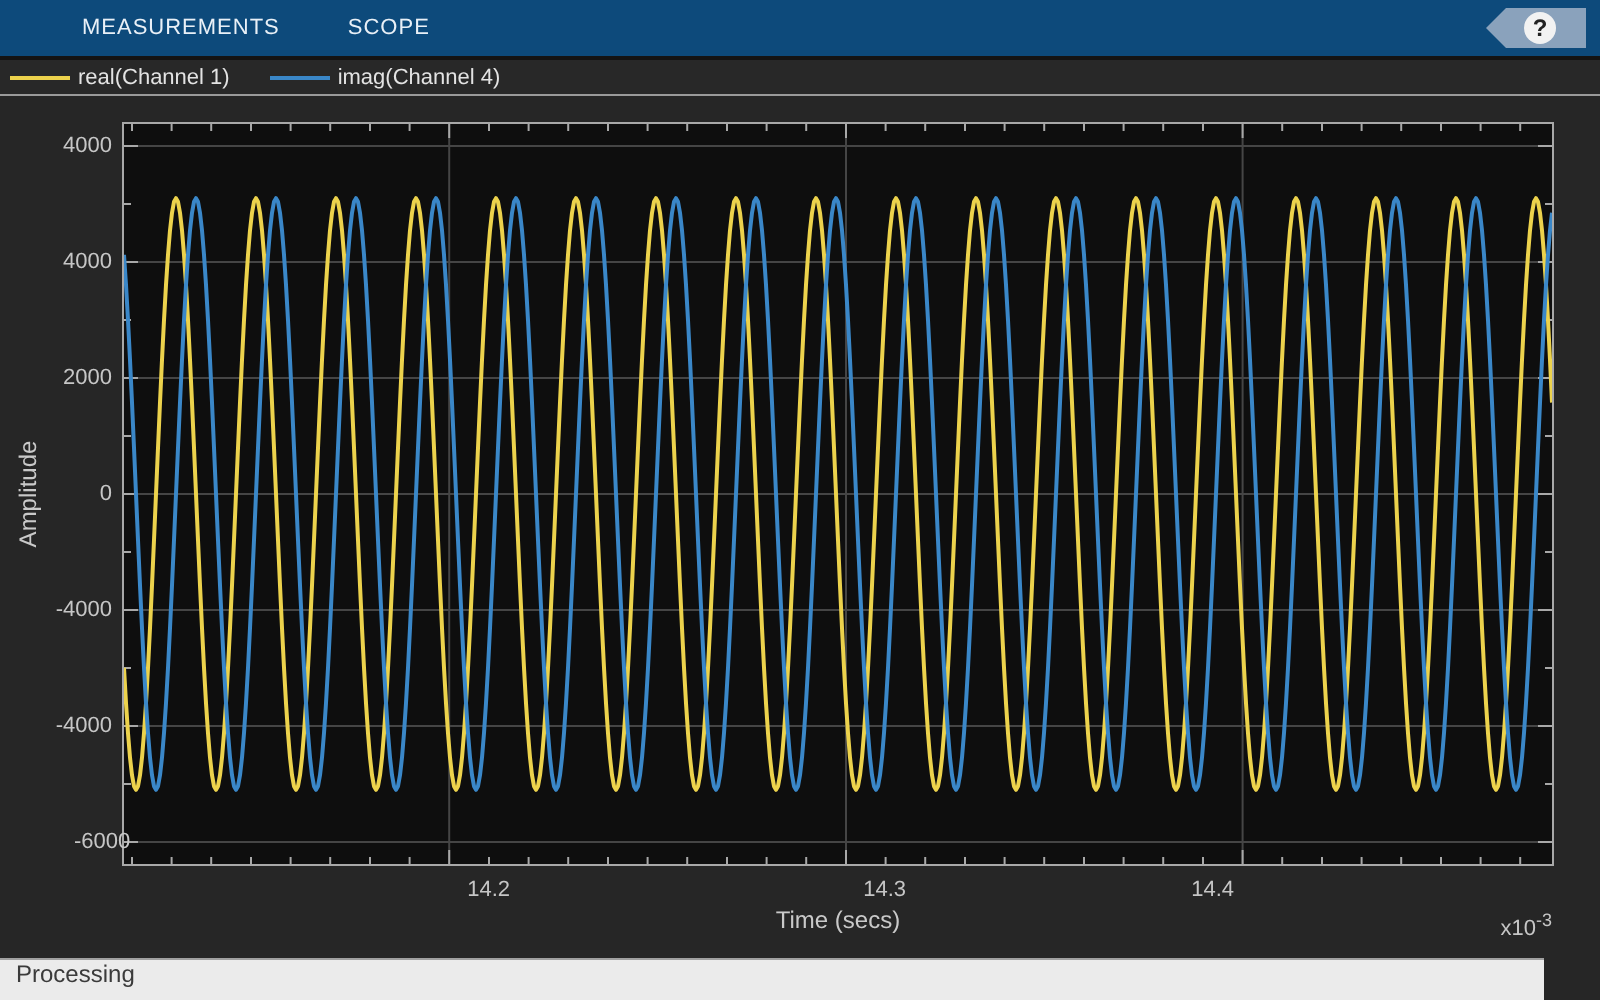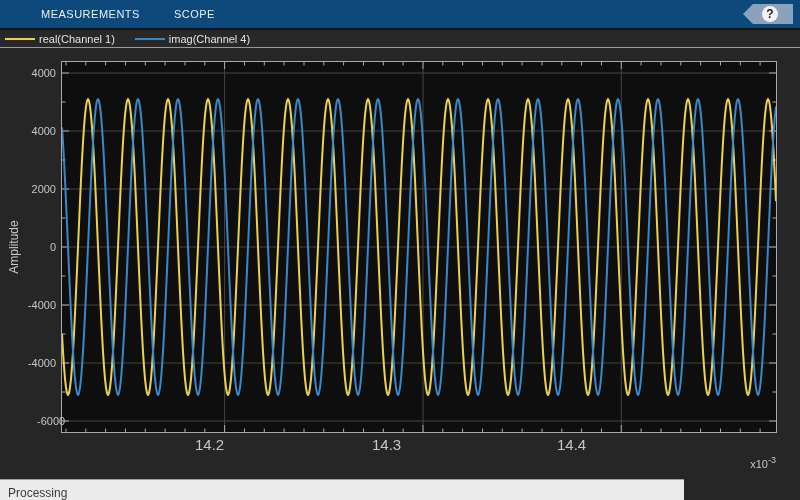--- a/index.html
+++ b/index.html
@@ -44,40 +44,40 @@
   .plot-box{
     position:absolute;left:61px;top:13px;width:716px;height:372px;
     border:1px solid #a8a8a8;background:#0e0e0e;
   }
   .plot-box svg{display:block;}
   .ytick{
     position:absolute;left:0;width:56px;text-align:right;
     font-size:11px;color:#c6c6c6;line-height:14px;
   }
   .xtick{
-    position:absolute;width:60px;text-align:left;top:390px;
-    font-size:15px;color:#c6c6c6;line-height:14px;
+    position:absolute;width:60px;text-align:right;top:390px;
+    font-size:11px;color:#c6c6c6;line-height:14px;
   }
   .ylabel{
     position:absolute;left:-46px;top:192px;width:120px;height:14px;text-align:center;
     font-size:12px;color:#c9c9c9;transform:rotate(-90deg);
   }
   .xlabel{
     position:absolute;left:319px;top:405px;width:200px;text-align:center;
     font-size:12px;color:#c9c9c9;
   }
   .xmult{
     position:absolute;right:24px;top:407px;font-size:11px;color:#c6c6c6;
   }
   .xmult sup{font-size:9px;}
   
   .status-bar{
-    position:absolute;left:0;top:479px;width:684px;height:21px;
+    position:absolute;left:0;top:479px;width:772px;height:21px;
     background:#ebebeb;border-top:1px solid #a0a0a0;
-    display:flex;justify-content:space-between;align-items:flex-end;
+    display:flex;justify-content:space-between;align-items:flex-start;
     padding:0 8px;font-size:12px;color:#3b3b3b;
   }
   .status-right{white-space:pre;}
 </style>
 </head>
 <body>
 
 <div class="window">
 
   <div class="toolbar" style="background: rgb(13, 74, 123);">
@@ -208,30 +208,31 @@
           <line x1="707" y1="69.0" x2="714" y2="69.0" stroke="#a8a8a8" stroke-width="1"></line>
           <line x1="0" y1="40.0" x2="3.5" y2="40.0" stroke="#a8a8a8" stroke-width="1"></line>
           <line x1="710.5" y1="40.0" x2="714" y2="40.0" stroke="#a8a8a8" stroke-width="1"></line>
           <line x1="0" y1="11.0" x2="7" y2="11.0" stroke="#a8a8a8" stroke-width="1"></line>
           <line x1="707" y1="11.0" x2="714" y2="11.0" stroke="#a8a8a8" stroke-width="1"></line>
           <polyline points="0,271.9 1,289.6 2,304.6 3,316.8 4,325.6 5,331.1 6,332.9 7,331.1 8,325.6 9,316.8 10,304.6 11,289.6 12,271.9 13,252.1 14,230.7 15,208.1 16,185.0 17,161.9 18,139.3 19,117.9 20,98.1 21,80.4 22,65.4 23,53.2 24,44.4 25,38.9 26,37.1 27,38.9 28,44.4 29,53.2 30,65.4 31,80.4 32,98.1 33,117.9 34,139.3 35,161.9 36,185.0 37,208.1 38,230.7 39,252.1 40,271.9 41,289.6 42,304.6 43,316.8 44,325.6 45,331.1 46,332.9 47,331.1 48,325.6 49,316.8 50,304.6 51,289.6 52,271.9 53,252.1 54,230.7 55,208.1 56,185.0 57,161.9 58,139.3 59,117.9 60,98.1 61,80.4 62,65.4 63,53.2 64,44.4 65,38.9 66,37.1 67,38.9 68,44.4 69,53.2 70,65.4 71,80.4 72,98.1 73,117.9 74,139.3 75,161.9 76,185.0 77,208.1 78,230.7 79,252.1 80,271.9 81,289.6 82,304.6 83,316.8 84,325.6 85,331.1 86,332.9 87,331.1 88,325.6 89,316.8 90,304.6 91,289.6 92,271.9 93,252.1 94,230.7 95,208.1 96,185.0 97,161.9 98,139.3 99,117.9 100,98.1 101,80.4 102,65.4 103,53.2 104,44.4 105,38.9 106,37.1 107,38.9 108,44.4 109,53.2 110,65.4 111,80.4 112,98.1 113,117.9 114,139.3 115,161.9 116,185.0 117,208.1 118,230.7 119,252.1 120,271.9 121,289.6 122,304.6 123,316.8 124,325.6 125,331.1 126,332.9 127,331.1 128,325.6 129,316.8 130,304.6 131,289.6 132,271.9 133,252.1 134,230.7 135,208.1 136,185.0 137,161.9 138,139.3 139,117.9 140,98.1 141,80.4 142,65.4 143,53.2 144,44.4 145,38.9 146,37.1 147,38.9 148,44.4 149,53.2 150,65.4 151,80.4 152,98.1 153,117.9 154,139.3 155,161.9 156,185.0 157,208.1 158,230.7 159,252.1 160,271.9 161,289.6 162,304.6 163,316.8 164,325.6 165,331.1 166,332.9 167,331.1 168,325.6 169,316.8 170,304.6 171,289.6 172,271.9 173,252.1 174,230.7 175,208.1 176,185.0 177,161.9 178,139.3 179,117.9 180,98.1 181,80.4 182,65.4 183,53.2 184,44.4 185,38.9 186,37.1 187,38.9 188,44.4 189,53.2 190,65.4 191,80.4 192,98.1 193,117.9 194,139.3 195,161.9 196,185.0 197,208.1 198,230.7 199,252.1 200,271.9 201,289.6 202,304.6 203,316.8 204,325.6 205,331.1 206,332.9 207,331.1 208,325.6 209,316.8 210,304.6 211,289.6 212,271.9 213,252.1 214,230.7 215,208.1 216,185.0 217,161.9 218,139.3 219,117.9 220,98.1 221,80.4 222,65.4 223,53.2 224,44.4 225,38.9 226,37.1 227,38.9 228,44.4 229,53.2 230,65.4 231,80.4 232,98.1 233,117.9 234,139.3 235,161.9 236,185.0 237,208.1 238,230.7 239,252.1 240,271.9 241,289.6 242,304.6 243,316.8 244,325.6 245,331.1 246,332.9 247,331.1 248,325.6 249,316.8 250,304.6 251,289.6 252,271.9 253,252.1 254,230.7 255,208.1 256,185.0 257,161.9 258,139.3 259,117.9 260,98.1 261,80.4 262,65.4 263,53.2 264,44.4 265,38.9 266,37.1 267,38.9 268,44.4 269,53.2 270,65.4 271,80.4 272,98.1 273,117.9 274,139.3 275,161.9 276,185.0 277,208.1 278,230.7 279,252.1 280,271.9 281,289.6 282,304.6 283,316.8 284,325.6 285,331.1 286,332.9 287,331.1 288,325.6 289,316.8 290,304.6 291,289.6 292,271.9 293,252.1 294,230.7 295,208.1 296,185.0 297,161.9 298,139.3 299,117.9 300,98.1 301,80.4 302,65.4 303,53.2 304,44.4 305,38.9 306,37.1 307,38.9 308,44.4 309,53.2 310,65.4 311,80.4 312,98.1 313,117.9 314,139.3 315,161.9 316,185.0 317,208.1 318,230.7 319,252.1 320,271.9 321,289.6 322,304.6 323,316.8 324,325.6 325,331.1 326,332.9 327,331.1 328,325.6 329,316.8 330,304.6 331,289.6 332,271.9 333,252.1 334,230.7 335,208.1 336,185.0 337,161.9 338,139.3 339,117.9 340,98.1 341,80.4 342,65.4 343,53.2 344,44.4 345,38.9 346,37.1 347,38.9 348,44.4 349,53.2 350,65.4 351,80.4 352,98.1 353,117.9 354,139.3 355,161.9 356,185.0 357,208.1 358,230.7 359,252.1 360,271.9 361,289.6 362,304.6 363,316.8 364,325.6 365,331.1 366,332.9 367,331.1 368,325.6 369,316.8 370,304.6 371,289.6 372,271.9 373,252.1 374,230.7 375,208.1 376,185.0 377,161.9 378,139.3 379,117.9 380,98.1 381,80.4 382,65.4 383,53.2 384,44.4 385,38.9 386,37.1 387,38.9 388,44.4 389,53.2 390,65.4 391,80.4 392,98.1 393,117.9 394,139.3 395,161.9 396,185.0 397,208.1 398,230.7 399,252.1 400,271.9 401,289.6 402,304.6 403,316.8 404,325.6 405,331.1 406,332.9 407,331.1 408,325.6 409,316.8 410,304.6 411,289.6 412,271.9 413,252.1 414,230.7 415,208.1 416,185.0 417,161.9 418,139.3 419,117.9 420,98.1 421,80.4 422,65.4 423,53.2 424,44.4 425,38.9 426,37.1 427,38.9 428,44.4 429,53.2 430,65.4 431,80.4 432,98.1 433,117.9 434,139.3 435,161.9 436,185.0 437,208.1 438,230.7 439,252.1 440,271.9 441,289.6 442,304.6 443,316.8 444,325.6 445,331.1 446,332.9 447,331.1 448,325.6 449,316.8 450,304.6 451,289.6 452,271.9 453,252.1 454,230.7 455,208.1 456,185.0 457,161.9 458,139.3 459,117.9 460,98.1 461,80.4 462,65.4 463,53.2 464,44.4 465,38.9 466,37.1 467,38.9 468,44.4 469,53.2 470,65.4 471,80.4 472,98.1 473,117.9 474,139.3 475,161.9 476,185.0 477,208.1 478,230.7 479,252.1 480,271.9 481,289.6 482,304.6 483,316.8 484,325.6 485,331.1 486,332.9 487,331.1 488,325.6 489,316.8 490,304.6 491,289.6 492,271.9 493,252.1 494,230.7 495,208.1 496,185.0 497,161.9 498,139.3 499,117.9 500,98.1 501,80.4 502,65.4 503,53.2 504,44.4 505,38.9 506,37.1 507,38.9 508,44.4 509,53.2 510,65.4 511,80.4 512,98.1 513,117.9 514,139.3 515,161.9 516,185.0 517,208.1 518,230.7 519,252.1 520,271.9 521,289.6 522,304.6 523,316.8 524,325.6 525,331.1 526,332.9 527,331.1 528,325.6 529,316.8 530,304.6 531,289.6 532,271.9 533,252.1 534,230.7 535,208.1 536,185.0 537,161.9 538,139.3 539,117.9 540,98.1 541,80.4 542,65.4 543,53.2 544,44.4 545,38.9 546,37.1 547,38.9 548,44.4 549,53.2 550,65.4 551,80.4 552,98.1 553,117.9 554,139.3 555,161.9 556,185.0 557,208.1 558,230.7 559,252.1 560,271.9 561,289.6 562,304.6 563,316.8 564,325.6 565,331.1 566,332.9 567,331.1 568,325.6 569,316.8 570,304.6 571,289.6 572,271.9 573,252.1 574,230.7 575,208.1 576,185.0 577,161.9 578,139.3 579,117.9 580,98.1 581,80.4 582,65.4 583,53.2 584,44.4 585,38.9 586,37.1 587,38.9 588,44.4 589,53.2 590,65.4 591,80.4 592,98.1 593,117.9 594,139.3 595,161.9 596,185.0 597,208.1 598,230.7 599,252.1 600,271.9 601,289.6 602,304.6 603,316.8 604,325.6 605,331.1 606,332.9 607,331.1 608,325.6 609,316.8 610,304.6 611,289.6 612,271.9 613,252.1 614,230.7 615,208.1 616,185.0 617,161.9 618,139.3 619,117.9 620,98.1 621,80.4 622,65.4 623,53.2 624,44.4 625,38.9 626,37.1 627,38.9 628,44.4 629,53.2 630,65.4 631,80.4 632,98.1 633,117.9 634,139.3 635,161.9 636,185.0 637,208.1 638,230.7 639,252.1 640,271.9 641,289.6 642,304.6 643,316.8 644,325.6 645,331.1 646,332.9 647,331.1 648,325.6 649,316.8 650,304.6 651,289.6 652,271.9 653,252.1 654,230.7 655,208.1 656,185.0 657,161.9 658,139.3 659,117.9 660,98.1 661,80.4 662,65.4 663,53.2 664,44.4 665,38.9 666,37.1 667,38.9 668,44.4 669,53.2 670,65.4 671,80.4 672,98.1 673,117.9 674,139.3 675,161.9 676,185.0 677,208.1 678,230.7 679,252.1 680,271.9 681,289.6 682,304.6 683,316.8 684,325.6 685,331.1 686,332.9 687,331.1 688,325.6 689,316.8 690,304.6 691,289.6 692,271.9 693,252.1 694,230.7 695,208.1 696,185.0 697,161.9 698,139.3 699,117.9 700,98.1 701,80.4 702,65.4 703,53.2 704,44.4 705,38.9 706,37.1 707,38.9 708,44.4 709,53.2 710,65.4 711,80.4 712,98.1 713,117.9 714,139.3 " fill="none" stroke="#ecd24c" stroke-width="2" stroke-linejoin="round"></polyline>
           <polyline points="0,65.4 1,80.4 2,98.1 3,117.9 4,139.3 5,161.9 6,185.0 7,208.1 8,230.7 9,252.1 10,271.9 11,289.6 12,304.6 13,316.8 14,325.6 15,331.1 16,332.9 17,331.1 18,325.6 19,316.8 20,304.6 21,289.6 22,271.9 23,252.1 24,230.7 25,208.1 26,185.0 27,161.9 28,139.3 29,117.9 30,98.1 31,80.4 32,65.4 33,53.2 34,44.4 35,38.9 36,37.1 37,38.9 38,44.4 39,53.2 40,65.4 41,80.4 42,98.1 43,117.9 44,139.3 45,161.9 46,185.0 47,208.1 48,230.7 49,252.1 50,271.9 51,289.6 52,304.6 53,316.8 54,325.6 55,331.1 56,332.9 57,331.1 58,325.6 59,316.8 60,304.6 61,289.6 62,271.9 63,252.1 64,230.7 65,208.1 66,185.0 67,161.9 68,139.3 69,117.9 70,98.1 71,80.4 72,65.4 73,53.2 74,44.4 75,38.9 76,37.1 77,38.9 78,44.4 79,53.2 80,65.4 81,80.4 82,98.1 83,117.9 84,139.3 85,161.9 86,185.0 87,208.1 88,230.7 89,252.1 90,271.9 91,289.6 92,304.6 93,316.8 94,325.6 95,331.1 96,332.9 97,331.1 98,325.6 99,316.8 100,304.6 101,289.6 102,271.9 103,252.1 104,230.7 105,208.1 106,185.0 107,161.9 108,139.3 109,117.9 110,98.1 111,80.4 112,65.4 113,53.2 114,44.4 115,38.9 116,37.1 117,38.9 118,44.4 119,53.2 120,65.4 121,80.4 122,98.1 123,117.9 124,139.3 125,161.9 126,185.0 127,208.1 128,230.7 129,252.1 130,271.9 131,289.6 132,304.6 133,316.8 134,325.6 135,331.1 136,332.9 137,331.1 138,325.6 139,316.8 140,304.6 141,289.6 142,271.9 143,252.1 144,230.7 145,208.1 146,185.0 147,161.9 148,139.3 149,117.9 150,98.1 151,80.4 152,65.4 153,53.2 154,44.4 155,38.9 156,37.1 157,38.9 158,44.4 159,53.2 160,65.4 161,80.4 162,98.1 163,117.9 164,139.3 165,161.9 166,185.0 167,208.1 168,230.7 169,252.1 170,271.9 171,289.6 172,304.6 173,316.8 174,325.6 175,331.1 176,332.9 177,331.1 178,325.6 179,316.8 180,304.6 181,289.6 182,271.9 183,252.1 184,230.7 185,208.1 186,185.0 187,161.9 188,139.3 189,117.9 190,98.1 191,80.4 192,65.4 193,53.2 194,44.4 195,38.9 196,37.1 197,38.9 198,44.4 199,53.2 200,65.4 201,80.4 202,98.1 203,117.9 204,139.3 205,161.9 206,185.0 207,208.1 208,230.7 209,252.1 210,271.9 211,289.6 212,304.6 213,316.8 214,325.6 215,331.1 216,332.9 217,331.1 218,325.6 219,316.8 220,304.6 221,289.6 222,271.9 223,252.1 224,230.7 225,208.1 226,185.0 227,161.9 228,139.3 229,117.9 230,98.1 231,80.4 232,65.4 233,53.2 234,44.4 235,38.9 236,37.1 237,38.9 238,44.4 239,53.2 240,65.4 241,80.4 242,98.1 243,117.9 244,139.3 245,161.9 246,185.0 247,208.1 248,230.7 249,252.1 250,271.9 251,289.6 252,304.6 253,316.8 254,325.6 255,331.1 256,332.9 257,331.1 258,325.6 259,316.8 260,304.6 261,289.6 262,271.9 263,252.1 264,230.7 265,208.1 266,185.0 267,161.9 268,139.3 269,117.9 270,98.1 271,80.4 272,65.4 273,53.2 274,44.4 275,38.9 276,37.1 277,38.9 278,44.4 279,53.2 280,65.4 281,80.4 282,98.1 283,117.9 284,139.3 285,161.9 286,185.0 287,208.1 288,230.7 289,252.1 290,271.9 291,289.6 292,304.6 293,316.8 294,325.6 295,331.1 296,332.9 297,331.1 298,325.6 299,316.8 300,304.6 301,289.6 302,271.9 303,252.1 304,230.7 305,208.1 306,185.0 307,161.9 308,139.3 309,117.9 310,98.1 311,80.4 312,65.4 313,53.2 314,44.4 315,38.9 316,37.1 317,38.9 318,44.4 319,53.2 320,65.4 321,80.4 322,98.1 323,117.9 324,139.3 325,161.9 326,185.0 327,208.1 328,230.7 329,252.1 330,271.9 331,289.6 332,304.6 333,316.8 334,325.6 335,331.1 336,332.9 337,331.1 338,325.6 339,316.8 340,304.6 341,289.6 342,271.9 343,252.1 344,230.7 345,208.1 346,185.0 347,161.9 348,139.3 349,117.9 350,98.1 351,80.4 352,65.4 353,53.2 354,44.4 355,38.9 356,37.1 357,38.9 358,44.4 359,53.2 360,65.4 361,80.4 362,98.1 363,117.9 364,139.3 365,161.9 366,185.0 367,208.1 368,230.7 369,252.1 370,271.9 371,289.6 372,304.6 373,316.8 374,325.6 375,331.1 376,332.9 377,331.1 378,325.6 379,316.8 380,304.6 381,289.6 382,271.9 383,252.1 384,230.7 385,208.1 386,185.0 387,161.9 388,139.3 389,117.9 390,98.1 391,80.4 392,65.4 393,53.2 394,44.4 395,38.9 396,37.1 397,38.9 398,44.4 399,53.2 400,65.4 401,80.4 402,98.1 403,117.9 404,139.3 405,161.9 406,185.0 407,208.1 408,230.7 409,252.1 410,271.9 411,289.6 412,304.6 413,316.8 414,325.6 415,331.1 416,332.9 417,331.1 418,325.6 419,316.8 420,304.6 421,289.6 422,271.9 423,252.1 424,230.7 425,208.1 426,185.0 427,161.9 428,139.3 429,117.9 430,98.1 431,80.4 432,65.4 433,53.2 434,44.4 435,38.9 436,37.1 437,38.9 438,44.4 439,53.2 440,65.4 441,80.4 442,98.1 443,117.9 444,139.3 445,161.9 446,185.0 447,208.1 448,230.7 449,252.1 450,271.9 451,289.6 452,304.6 453,316.8 454,325.6 455,331.1 456,332.9 457,331.1 458,325.6 459,316.8 460,304.6 461,289.6 462,271.9 463,252.1 464,230.7 465,208.1 466,185.0 467,161.9 468,139.3 469,117.9 470,98.1 471,80.4 472,65.4 473,53.2 474,44.4 475,38.9 476,37.1 477,38.9 478,44.4 479,53.2 480,65.4 481,80.4 482,98.1 483,117.9 484,139.3 485,161.9 486,185.0 487,208.1 488,230.7 489,252.1 490,271.9 491,289.6 492,304.6 493,316.8 494,325.6 495,331.1 496,332.9 497,331.1 498,325.6 499,316.8 500,304.6 501,289.6 502,271.9 503,252.1 504,230.7 505,208.1 506,185.0 507,161.9 508,139.3 509,117.9 510,98.1 511,80.4 512,65.4 513,53.2 514,44.4 515,38.9 516,37.1 517,38.9 518,44.4 519,53.2 520,65.4 521,80.4 522,98.1 523,117.9 524,139.3 525,161.9 526,185.0 527,208.1 528,230.7 529,252.1 530,271.9 531,289.6 532,304.6 533,316.8 534,325.6 535,331.1 536,332.9 537,331.1 538,325.6 539,316.8 540,304.6 541,289.6 542,271.9 543,252.1 544,230.7 545,208.1 546,185.0 547,161.9 548,139.3 549,117.9 550,98.1 551,80.4 552,65.4 553,53.2 554,44.4 555,38.9 556,37.1 557,38.9 558,44.4 559,53.2 560,65.4 561,80.4 562,98.1 563,117.9 564,139.3 565,161.9 566,185.0 567,208.1 568,230.7 569,252.1 570,271.9 571,289.6 572,304.6 573,316.8 574,325.6 575,331.1 576,332.9 577,331.1 578,325.6 579,316.8 580,304.6 581,289.6 582,271.9 583,252.1 584,230.7 585,208.1 586,185.0 587,161.9 588,139.3 589,117.9 590,98.1 591,80.4 592,65.4 593,53.2 594,44.4 595,38.9 596,37.1 597,38.9 598,44.4 599,53.2 600,65.4 601,80.4 602,98.1 603,117.9 604,139.3 605,161.9 606,185.0 607,208.1 608,230.7 609,252.1 610,271.9 611,289.6 612,304.6 613,316.8 614,325.6 615,331.1 616,332.9 617,331.1 618,325.6 619,316.8 620,304.6 621,289.6 622,271.9 623,252.1 624,230.7 625,208.1 626,185.0 627,161.9 628,139.3 629,117.9 630,98.1 631,80.4 632,65.4 633,53.2 634,44.4 635,38.9 636,37.1 637,38.9 638,44.4 639,53.2 640,65.4 641,80.4 642,98.1 643,117.9 644,139.3 645,161.9 646,185.0 647,208.1 648,230.7 649,252.1 650,271.9 651,289.6 652,304.6 653,316.8 654,325.6 655,331.1 656,332.9 657,331.1 658,325.6 659,316.8 660,304.6 661,289.6 662,271.9 663,252.1 664,230.7 665,208.1 666,185.0 667,161.9 668,139.3 669,117.9 670,98.1 671,80.4 672,65.4 673,53.2 674,44.4 675,38.9 676,37.1 677,38.9 678,44.4 679,53.2 680,65.4 681,80.4 682,98.1 683,117.9 684,139.3 685,161.9 686,185.0 687,208.1 688,230.7 689,252.1 690,271.9 691,289.6 692,304.6 693,316.8 694,325.6 695,331.1 696,332.9 697,331.1 698,325.6 699,316.8 700,304.6 701,289.6 702,271.9 703,252.1 704,230.7 705,208.1 706,185.0 707,161.9 708,139.3 709,117.9 710,98.1 711,80.4 712,65.4 713,53.2 714,44.4 " fill="none" stroke="#3a87c8" stroke-width="2" stroke-linejoin="round"></polyline>
         </svg>
     </div>
     <div class="ylabel">Amplitude</div>
+    <div class="xlabel">Time (secs)</div>
     <div class="xmult"><span>x10</span><sup>-3</sup></div>
   <div class="ytick" style="top: 366px; color: rgb(198, 198, 198); padding-left: 37px;">-6000</div>
       <div class="ytick" style="top: 308px; color: rgb(198, 198, 198);">-4000</div>
       <div class="ytick" style="top: 250px; color: rgb(198, 198, 198);">-4000</div>
       <div class="ytick" style="top: 192px; color: rgb(198, 198, 198);">0</div>
       <div class="ytick" style="top: 134px; color: rgb(198, 198, 198);">2000</div>
       <div class="ytick" style="top: 76px; color: rgb(198, 198, 198);">4000</div>
       <div class="ytick" style="top: 18px; color: rgb(198, 198, 198);">4000</div>
       <div class="xtick" style="left: 195px; color: rgb(198, 198, 198);">14.2</div>
-      <div class="xtick" style="left: 372px; color: rgb(198, 198, 198);">14.3</div>
+      <div class="xtick" style="left: 393px; color: rgb(198, 198, 198);">14.3</div>
       <div class="xtick" style="left: 557px; color: rgb(198, 198, 198);">14.4</div>
     </div>
 
   <div class="status-bar">
     <span class="status-left">Processing</span>
   </div>
 
 </div>
 
 </body></html>

